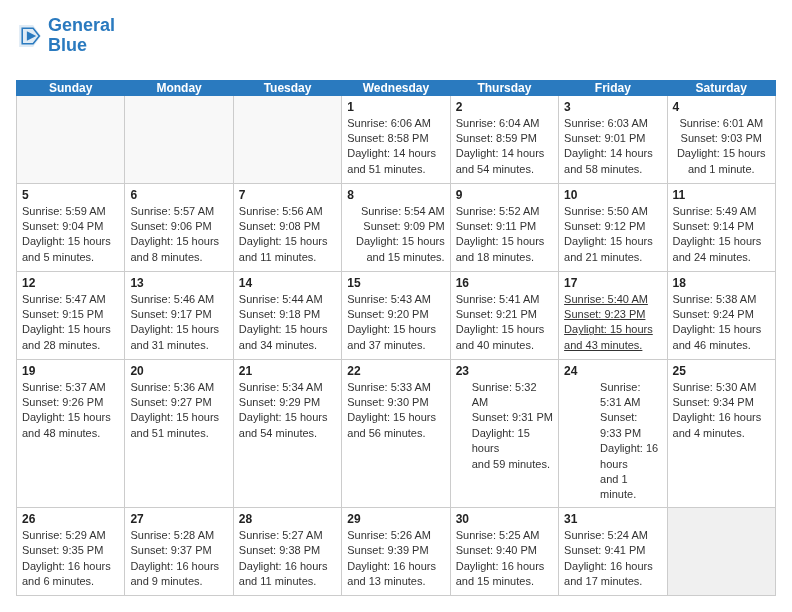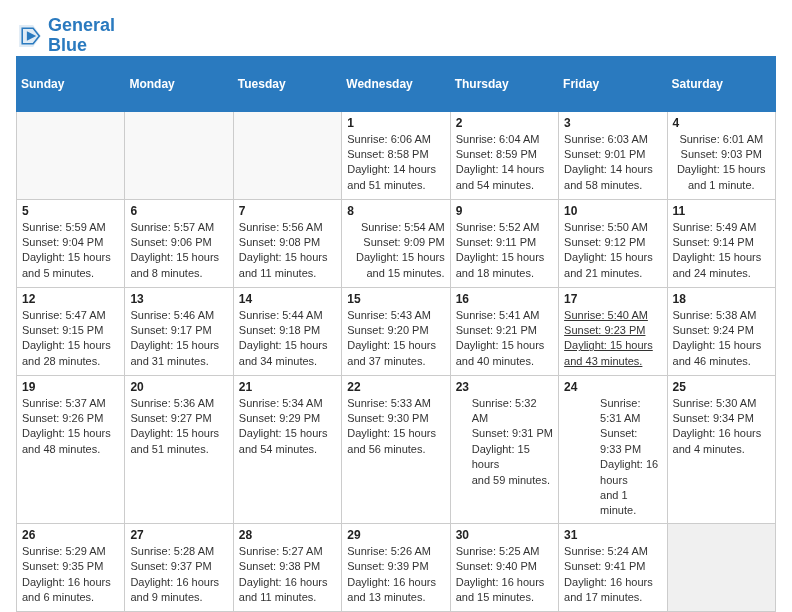--- a/index.html
+++ b/index.html
@@ -7,21 +7,21 @@
       font-family: Arial, sans-serif;
       background: #fff;
       width: 792px;
       min-height: 612px;
       padding: 16px;
     }
     .header-area {
       display: flex;
       justify-content: space-between;
       align-items: flex-end;
-      margin-bottom: 0;
+      margin-bottom: 24px;
     }
     .logo {
       display: flex;
       align-items: center;
     }
     .logo-text {
       font-size: 18px;
       font-weight: bold;
       color: #1a3a6b;
       line-height: 1.1;
@@ -51,22 +51,22 @@
     table {
       width: 100%;
       border-collapse: collapse;
       table-layout: fixed;
     }
     th {
       background-color: #2a7abf;
       color: #fff;
       font-size: 12px;
       font-weight: 600;
-      padding: 20px 4px;
-      text-align: left;
+      padding: 0 4px;
+      text-align: center;
       border: 1px solid #2a7abf;
     }
     td {
       border: 1px solid #ccc;
       vertical-align: top;
       padding: 4px 5px;
       height: 88px;
       font-size: 10px;
       color: #333;
       background: #fff;

